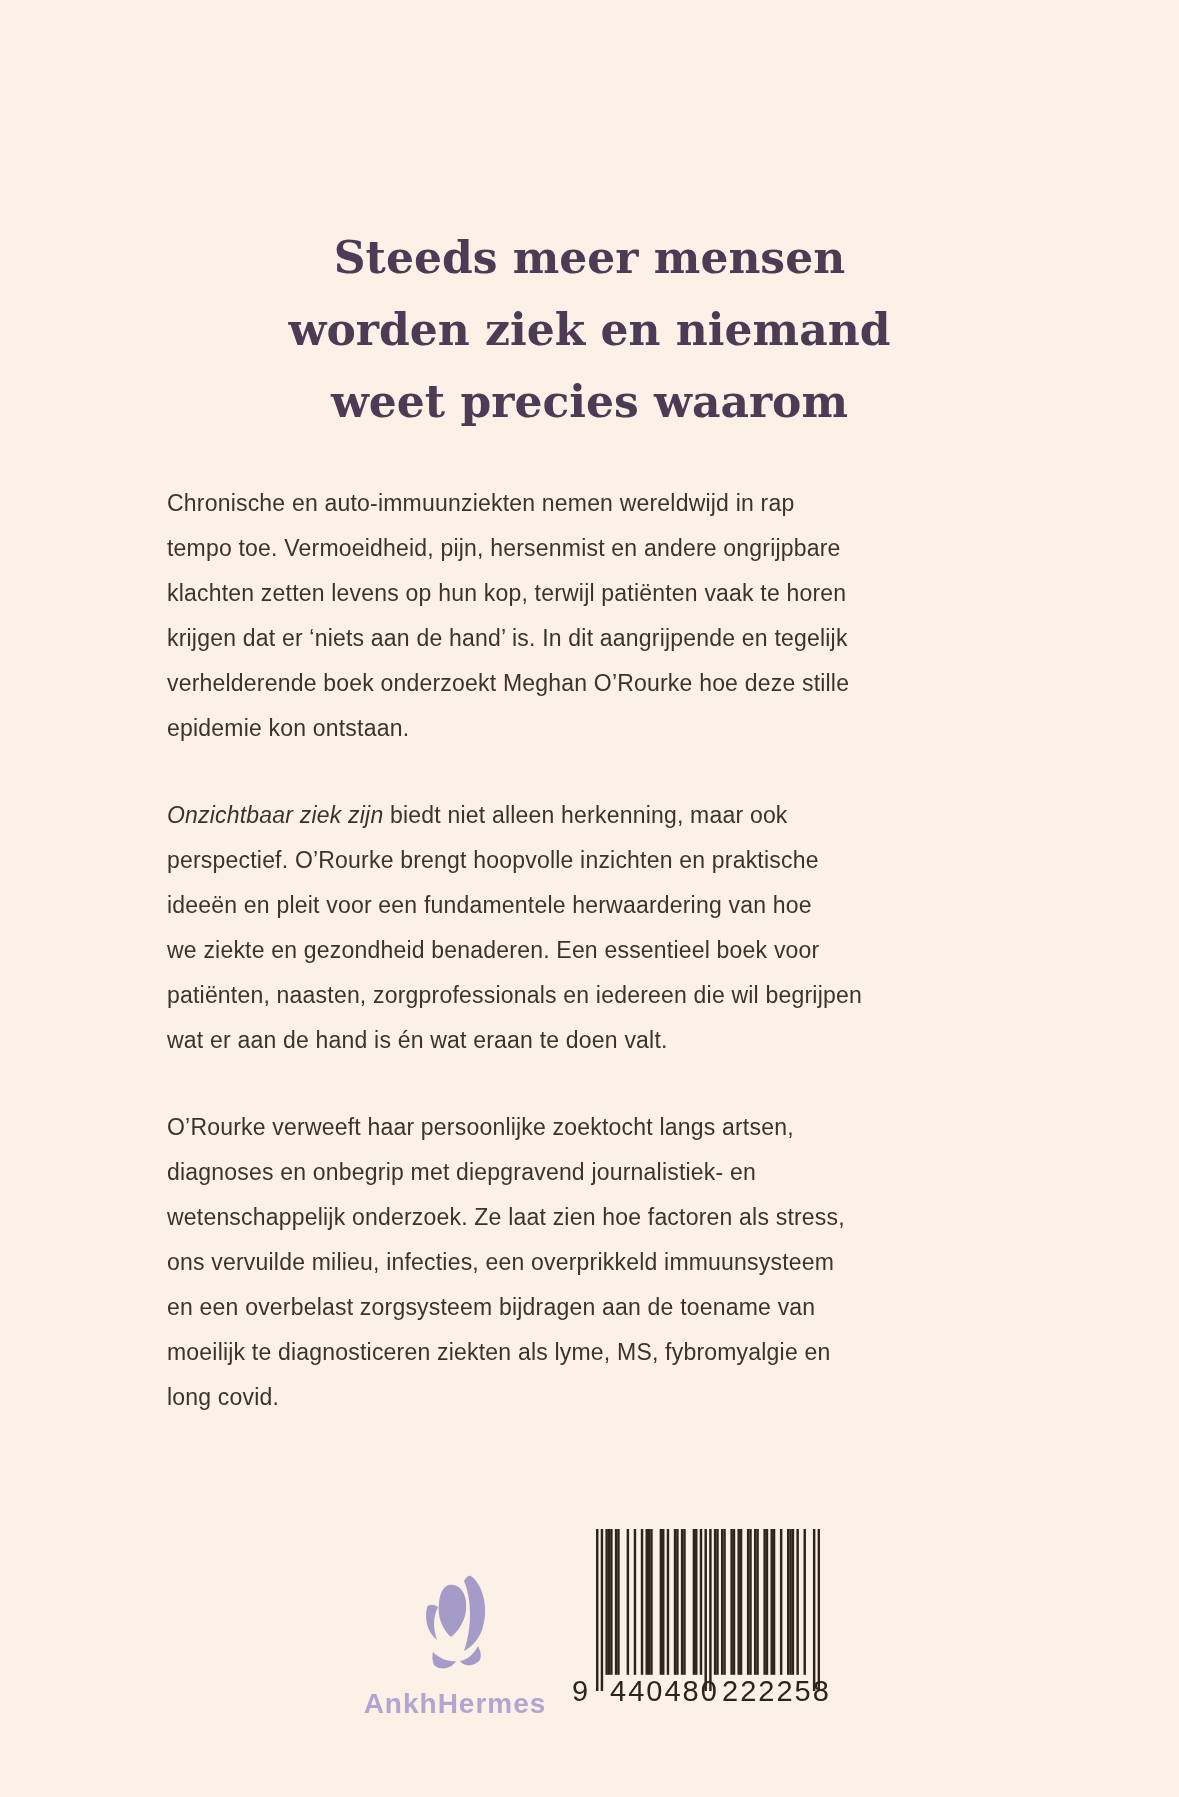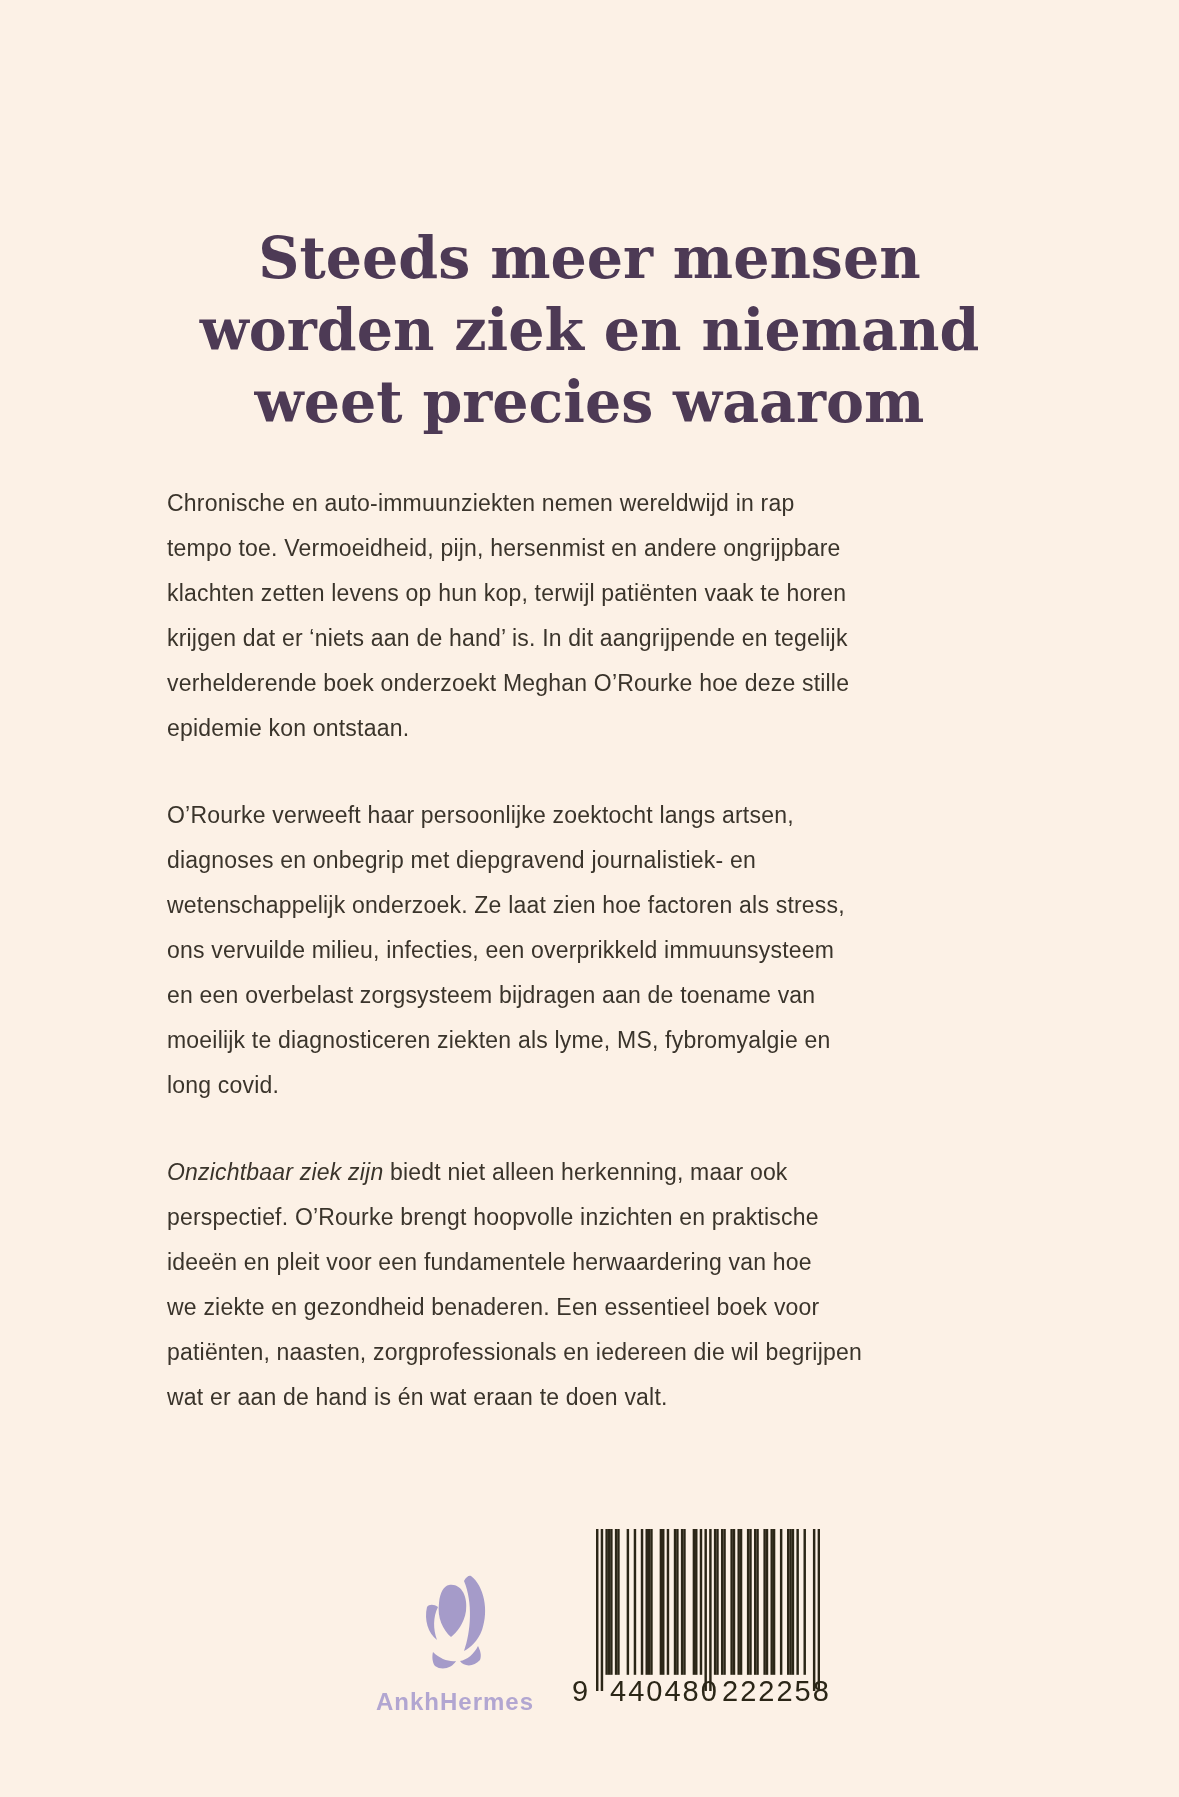--- a/index.html
+++ b/index.html
@@ -10,21 +10,21 @@
     margin:0 auto;
     background:#fcf1e6;
     overflow:hidden;
   }
   .heading{
     position:absolute;
     left:0;right:0;top:222px;
     text-align:center;
     font-family:"DejaVu Serif","Liberation Serif",serif;
     font-weight:600;
-    font-size:57px;
+    font-size:44px;
     line-height:72px;
     color:#4d3a55;
     white-space:pre-line;
     letter-spacing:0px;
   }
   .body-copy{
     position:absolute;
     left:167px;top:481px;
     width:900px;
     color:#3a342b;
@@ -41,21 +41,21 @@
     position:absolute;
     left:330px;top:1566px;
     width:250px;height:170px;
   }
   .publisher svg{position:absolute;left:84px;top:8px;}
   .publisher-name{
     position:absolute;
     left:0;top:122px;width:250px;
     text-align:center;
     font-weight:bold;
-    font-size:24px;
+    font-size:28px;
     letter-spacing:1px;
     color:#b2a6d1;
   }
   .barcode{
     position:absolute;
     left:570px;top:1529px;
     width:260px;height:200px;
   }
   .barcode svg{position:absolute;left:26px;top:0;}
   .bc-digit,.bc-group{
@@ -80,33 +80,33 @@
 worden ziek en niemand
 weet precies waarom</div>
 
   <div class="body-copy">
     <p>Chronische en auto-immuunziekten nemen wereldwijd in rap
 tempo toe. Vermoeidheid, pijn, hersenmist en andere ongrijpbare
 klachten zetten levens op hun kop, terwijl patiënten vaak te horen
 krijgen dat er ‘niets aan de hand’ is. In dit aangrijpende en tegelijk
 verhelderende boek onderzoekt Meghan O’Rourke hoe deze stille
 epidemie kon ontstaan.</p>
+    <p><span class="ital">Onzichtbaar ziek zijn</span><span> biedt niet alleen herkenning, maar ook
+perspectief. O’Rourke brengt hoopvolle inzichten en praktische
+ideeën en pleit voor een fundamentele herwaardering van hoe
+we ziekte en gezondheid benaderen. Een essentieel boek voor
+patiënten, naasten, zorgprofessionals en iedereen die wil begrijpen
+wat er aan de hand is én wat eraan te doen valt.</span></p>
     <p>O’Rourke verweeft haar persoonlijke zoektocht langs artsen,
 diagnoses en onbegrip met diepgravend journalistiek- en
 wetenschappelijk onderzoek. Ze laat zien hoe factoren als stress,
 ons vervuilde milieu, infecties, een overprikkeld immuunsysteem
 en een overbelast zorgsysteem bijdragen aan de toename van
 moeilijk te diagnosticeren ziekten als lyme, MS, fybromyalgie en
 long covid.</p>
-    <p><span class="ital">Onzichtbaar ziek zijn</span><span> biedt niet alleen herkenning, maar ook
-perspectief. O’Rourke brengt hoopvolle inzichten en praktische
-ideeën en pleit voor een fundamentele herwaardering van hoe
-we ziekte en gezondheid benaderen. Een essentieel boek voor
-patiënten, naasten, zorgprofessionals en iedereen die wil begrijpen
-wat er aan de hand is én wat eraan te doen valt.</span></p>
   </div>
 
   <div class="publisher">
     <svg width="82" height="110" viewBox="0 0 82 110">
       <g fill="#a59bc9">
 
         <path d="M57,2 C70,12 75,36 68,56 C64,67 56,74 50,77 C57,58 59,28 50,7 C52,3 55,1 57,2 Z"></path>
 
         <path d="M35,11 C47,9 54,22 52,37 C50,50 43,58 37,63 C29,56 23,44 25,29 C26,18 30,12 35,11 Z"></path>
 

